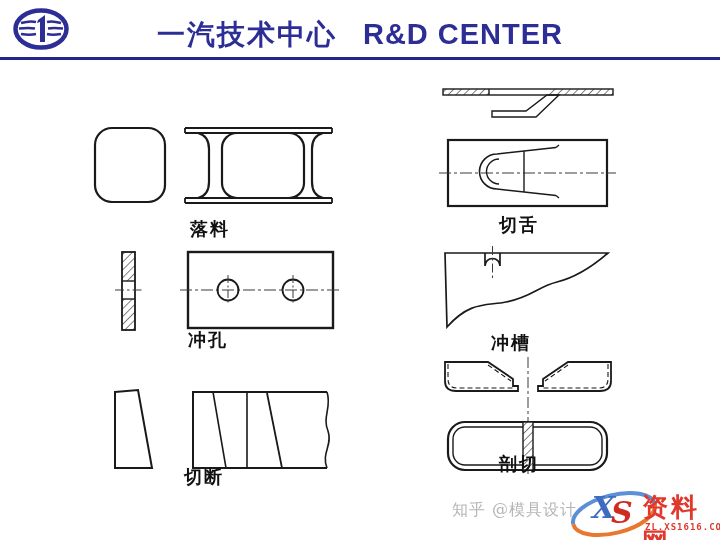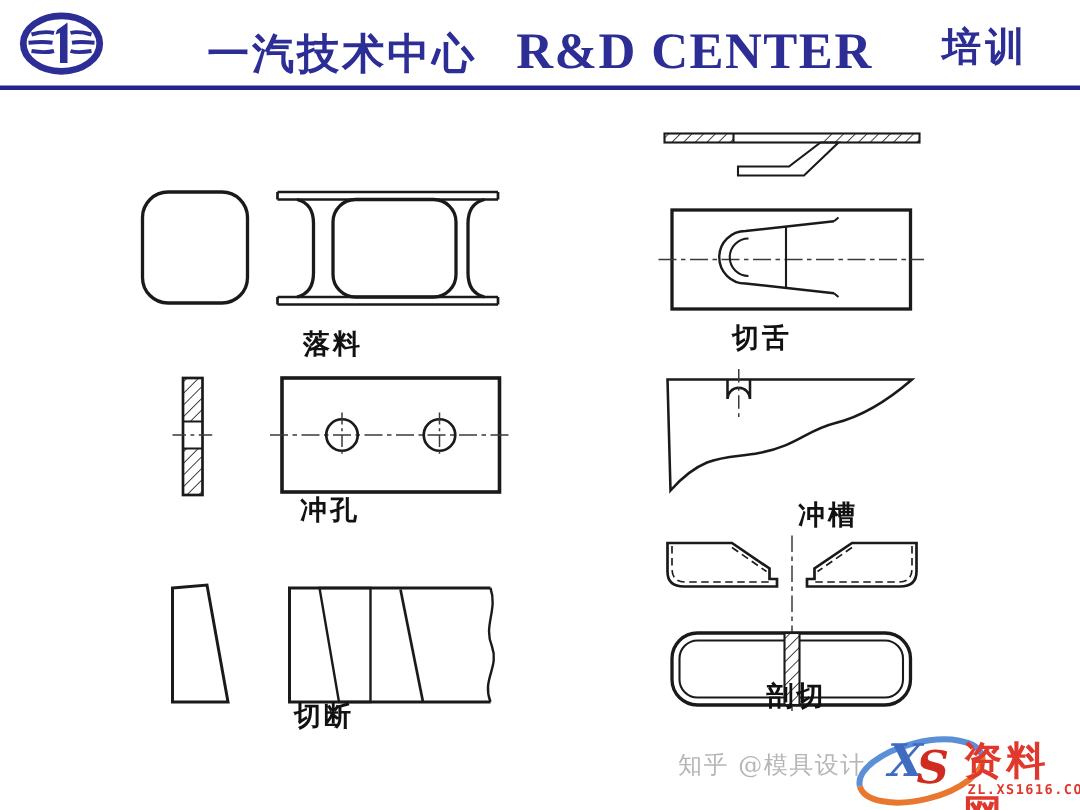--- a/index.html
+++ b/index.html
@@ -4,28 +4,28 @@
 <style>
   html,body{margin:0;padding:0;background:#fff;}
   .slide{position:relative;width:720px;height:540px;background:#ffffff;overflow:hidden;
          font-family:"DejaVu Sans",sans-serif;}
 
   
   .faw-logo{position:absolute;left:12px;top:6px;}
   .header-title{position:absolute;left:0;top:16px;width:720px;text-align:center;
                 color:#2d2d96;font-weight:bold;white-space:nowrap;}
   .header-title .cn{font-size:28px;letter-spacing:2px;margin-top:22px;}
-  .header-title .en{font-size:34px;margin-left:26px;font-family:Liberation Serif, serif;letter-spacing:1px;}
+  .header-title .en{font-size:29px;margin-left:26px;font-family:Liberation Sans, sans-serif;letter-spacing:1px;}
   .header-right{position:absolute;right:34px;top:14px;font-size:26px;color:#2d2d96;
                 font-weight:bold;font-family:"DejaVu Serif",serif;letter-spacing:3px;}
   .header-rule{position:absolute;left:0;top:57px;width:720px;height:3px;background:#24248c;}
 
   
   .fig{position:absolute;}
-  .fig-label{position:absolute;width:64px;text-align:center;font-family:"DejaVu Serif",serif;
+  .fig-label{position:absolute;width:64px;font-family:"DejaVu Serif",serif;
              font-weight:bold;font-size:18px;color:#111;letter-spacing:2px;}
   .stroke{stroke:#1a1a1a;fill:none;}
 
   
   .wm-text{position:absolute;left:452px;top:500px;font-size:16px;color:#a3a3a3;opacity:.8;
            font-family:"DejaVu Serif",serif;letter-spacing:1px;z-index:1;}
   .wm-logo{position:absolute;left:566px;top:486px;width:154px;height:54px;z-index:2;}
   .wm-ellipse{position:absolute;left:0;top:0;}
   .wm-x{position:absolute;left:26px;top:4px;font:italic bold 30px "DejaVu Serif",serif;color:#3f6cc0;}
   .wm-s{position:absolute;left:45px;top:9px;font:italic bold 30px "DejaVu Serif",serif;color:#cf2b20;}
@@ -55,21 +55,20 @@
     <path d="M7,22.5 Q17,21.5 23,22.5" stroke="#2d2d96" stroke-width="2.6" fill="none"></path>
     <path d="M9,28 Q18,29.5 24,28" stroke="#2d2d96" stroke-width="2.6" fill="none"></path>
     <path d="M49,17 Q40,14.5 35,16" stroke="#2d2d96" stroke-width="2.6" fill="none"></path>
     <path d="M51,22.5 Q41,21.5 36,22.5" stroke="#2d2d96" stroke-width="2.6" fill="none"></path>
     <path d="M49,28 Q40,29.5 35,28" stroke="#2d2d96" stroke-width="2.6" fill="none"></path>
   </svg>
 
   <div class="header-title">
     <span class="cn">一汽技术中心</span><span class="en">R&amp;D CENTER</span>
   </div>
-  <div class="header-right">培训</div>
   <div class="header-rule"></div>
 
   <svg class="fig" style="left:88px;top:118px" width="252" height="92" viewBox="0 0 252 92">
     <rect x="7" y="10" width="70" height="74" rx="17" class="stroke" stroke-width="2.2"></rect>
 
     <path d="M97,10 L244,10 M97,15 L244,15 M97,80 L244,80 M97,85 L244,85" class="stroke" stroke-width="1.8"></path>
     <path d="M97,10 L97,15 M244,10 L244,15 M97,80 L97,85 M244,80 L244,85" class="stroke" stroke-width="1.8"></path>
 
     <path d="M110,15 C118,17 121,23 121,31 L121,64 C121,72 118,78 110,80" class="stroke" stroke-width="2.2"></path>
     <rect x="134" y="15" width="82" height="65" rx="15" class="stroke" stroke-width="2.2"></rect>
@@ -85,21 +84,21 @@
     <line x1="54" y1="5" x2="54" y2="11" class="stroke" stroke-width="1.4"></line>
     <path d="M57,27 L91,27 L112,11 L124,11 L101,33 L57,33 Z" fill="url(#hatch)" class="stroke" stroke-width="1.4"></path>
 
     <rect x="13" y="56" width="159" height="66" class="stroke" stroke-width="2.2"></rect>
     <line x1="4" y1="89" x2="181" y2="89" stroke="#3a3a3a" stroke-width="1" stroke-dasharray="12 3 3 3"></line>
     <path d="M121,63.5 L62,70 A17.5,17.5 0 0 0 62,105 L121,111.5" class="stroke" stroke-width="1.6"></path>
     <path d="M64,75 A12.5,12.5 0 0 0 64,100" class="stroke" stroke-width="1.4"></path>
     <line x1="89" y1="67" x2="89" y2="108" class="stroke" stroke-width="1.4"></line>
     <path d="M121,63.5 L124,61 M121,111.5 L124,114" class="stroke" stroke-width="1.4"></path>
   </svg>
-  <div class="fig-label" style="left:476px;top:213px">切舌</div>
+  <div class="fig-label" style="left:499px;top:213px">切舌</div>
 
   <svg class="fig" style="left:105px;top:248px" width="250" height="86" viewBox="0 0 250 86">
 
     <rect x="17" y="4" width="13" height="29" fill="url(#hatch)"></rect>
     <rect x="17" y="51" width="13" height="31" fill="url(#hatch)"></rect>
     <rect x="17" y="4" width="13" height="78" class="stroke" stroke-width="1.8"></rect>
     <line x1="17" y1="33" x2="30" y2="33" class="stroke" stroke-width="1.4"></line>
     <line x1="17" y1="51" x2="30" y2="51" class="stroke" stroke-width="1.4"></line>
     <line x1="10" y1="42" x2="37" y2="42" stroke="#3a3a3a" stroke-width="1" stroke-dasharray="9 3 2.5 3"></line>
 
@@ -110,21 +109,21 @@
     <line x1="123" y1="27" x2="123" y2="57" stroke="#3a3a3a" stroke-width="1" stroke-dasharray="8 2.5 2 2.5"></line>
     <line x1="188" y1="27" x2="188" y2="57" stroke="#3a3a3a" stroke-width="1" stroke-dasharray="8 2.5 2 2.5"></line>
   </svg>
   <div class="fig-label" style="left:188px;top:328px">冲孔</div>
 
   <svg class="fig" style="left:440px;top:246px" width="172" height="88" viewBox="0 0 172 88">
     <path d="M5,7 L168,7 C153,20 137,31 117,36 C97,41 92,51 66,56 C46,60 30,55 7,81 Z" class="stroke" stroke-width="1.7"></path>
     <path d="M45,7 L45,20 A7.5,7.5 0 0 1 60,20 L60,7" class="stroke" stroke-width="1.7"></path>
     <line x1="52.5" y1="0" x2="52.5" y2="34" stroke="#3a3a3a" stroke-width="1" stroke-dasharray="9 3 2.5 3"></line>
   </svg>
-  <div class="fig-label" style="left:520px;top:331px">冲槽</div>
+  <div class="fig-label" style="left:491px;top:331px">冲槽</div>
 
   <svg class="fig" style="left:108px;top:385px" width="228" height="88" viewBox="0 0 228 88">
     <path d="M7,7 L30,5 L44,83 L7,83 Z" class="stroke" stroke-width="2"></path>
     <path d="M219,7 L85,7 L85,83 L219,83" class="stroke" stroke-width="2"></path>
     <path d="M219,7 C224,22 214,32 220,46 C225,60 213,68 219,83" class="stroke" stroke-width="1.6"></path>
     <path d="M105,7 L139,7 L139,83 L118,83 Z" fill="url(#hatch)" class="stroke" stroke-width="1.6"></path>
     <line x1="159" y1="8" x2="174" y2="83" class="stroke" stroke-width="1.8"></line>
   </svg>
   <div class="fig-label" style="left:184px;top:465px">切断</div>
 

